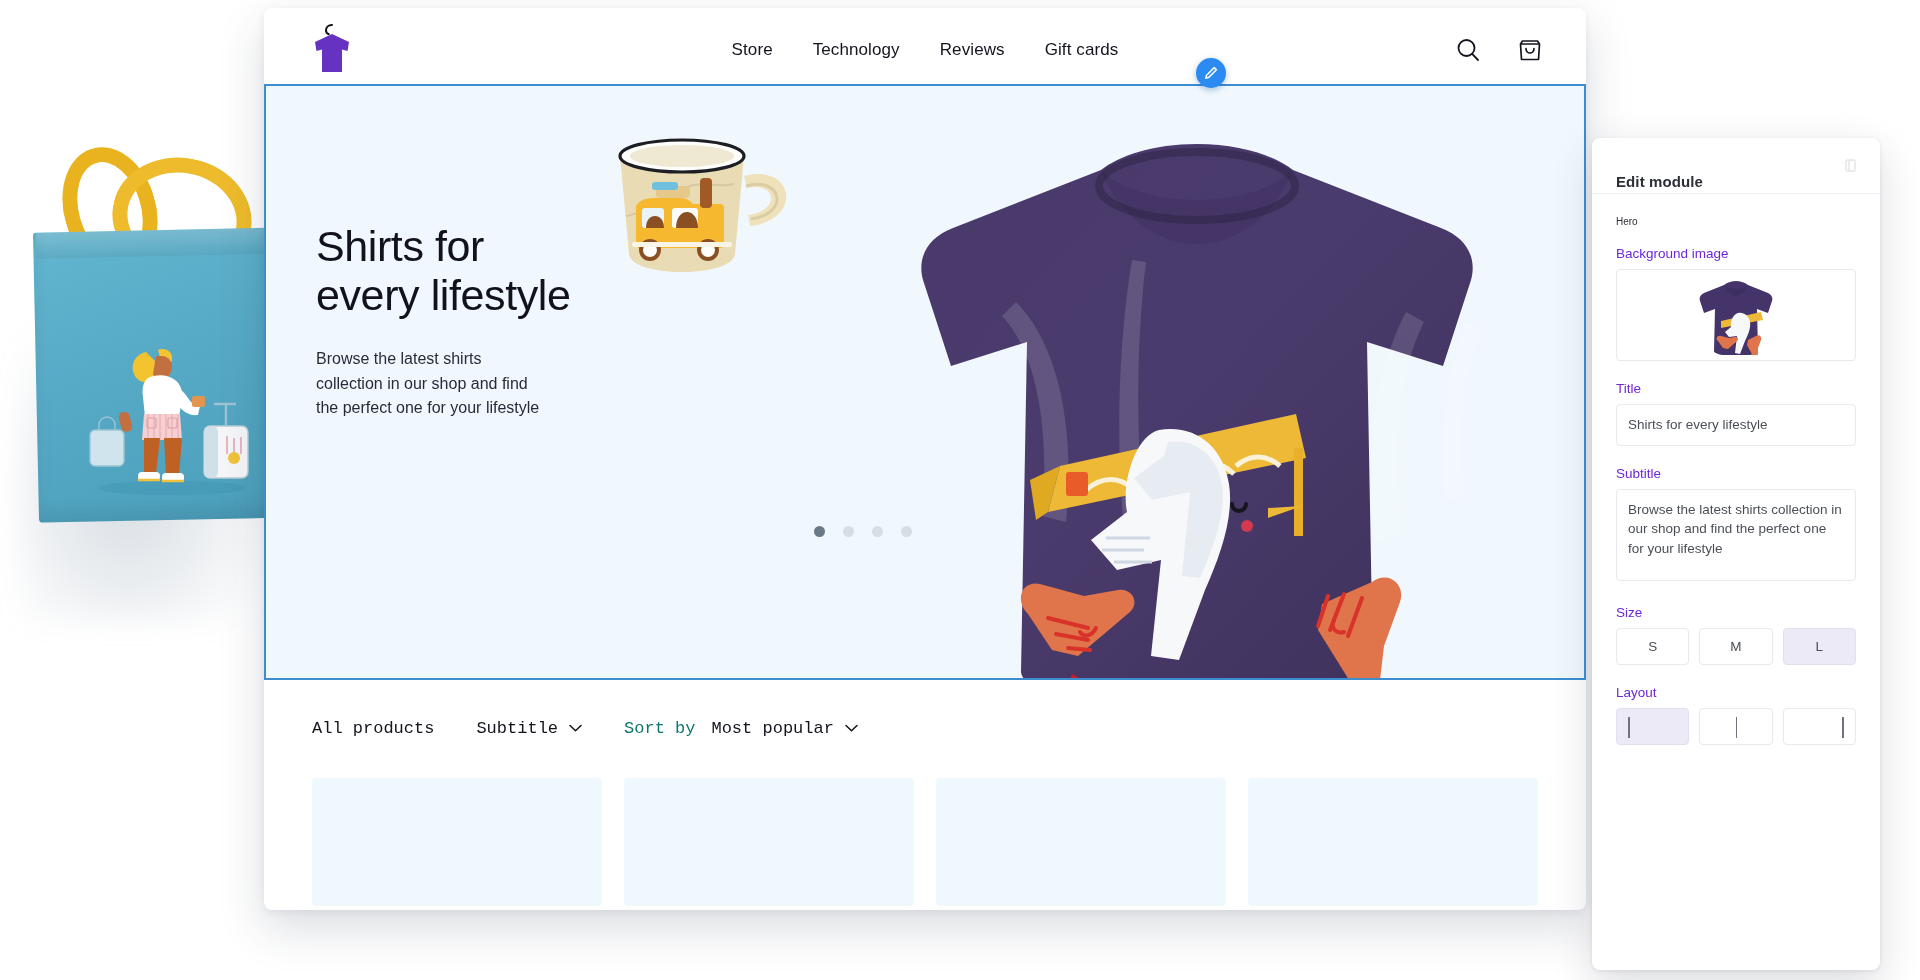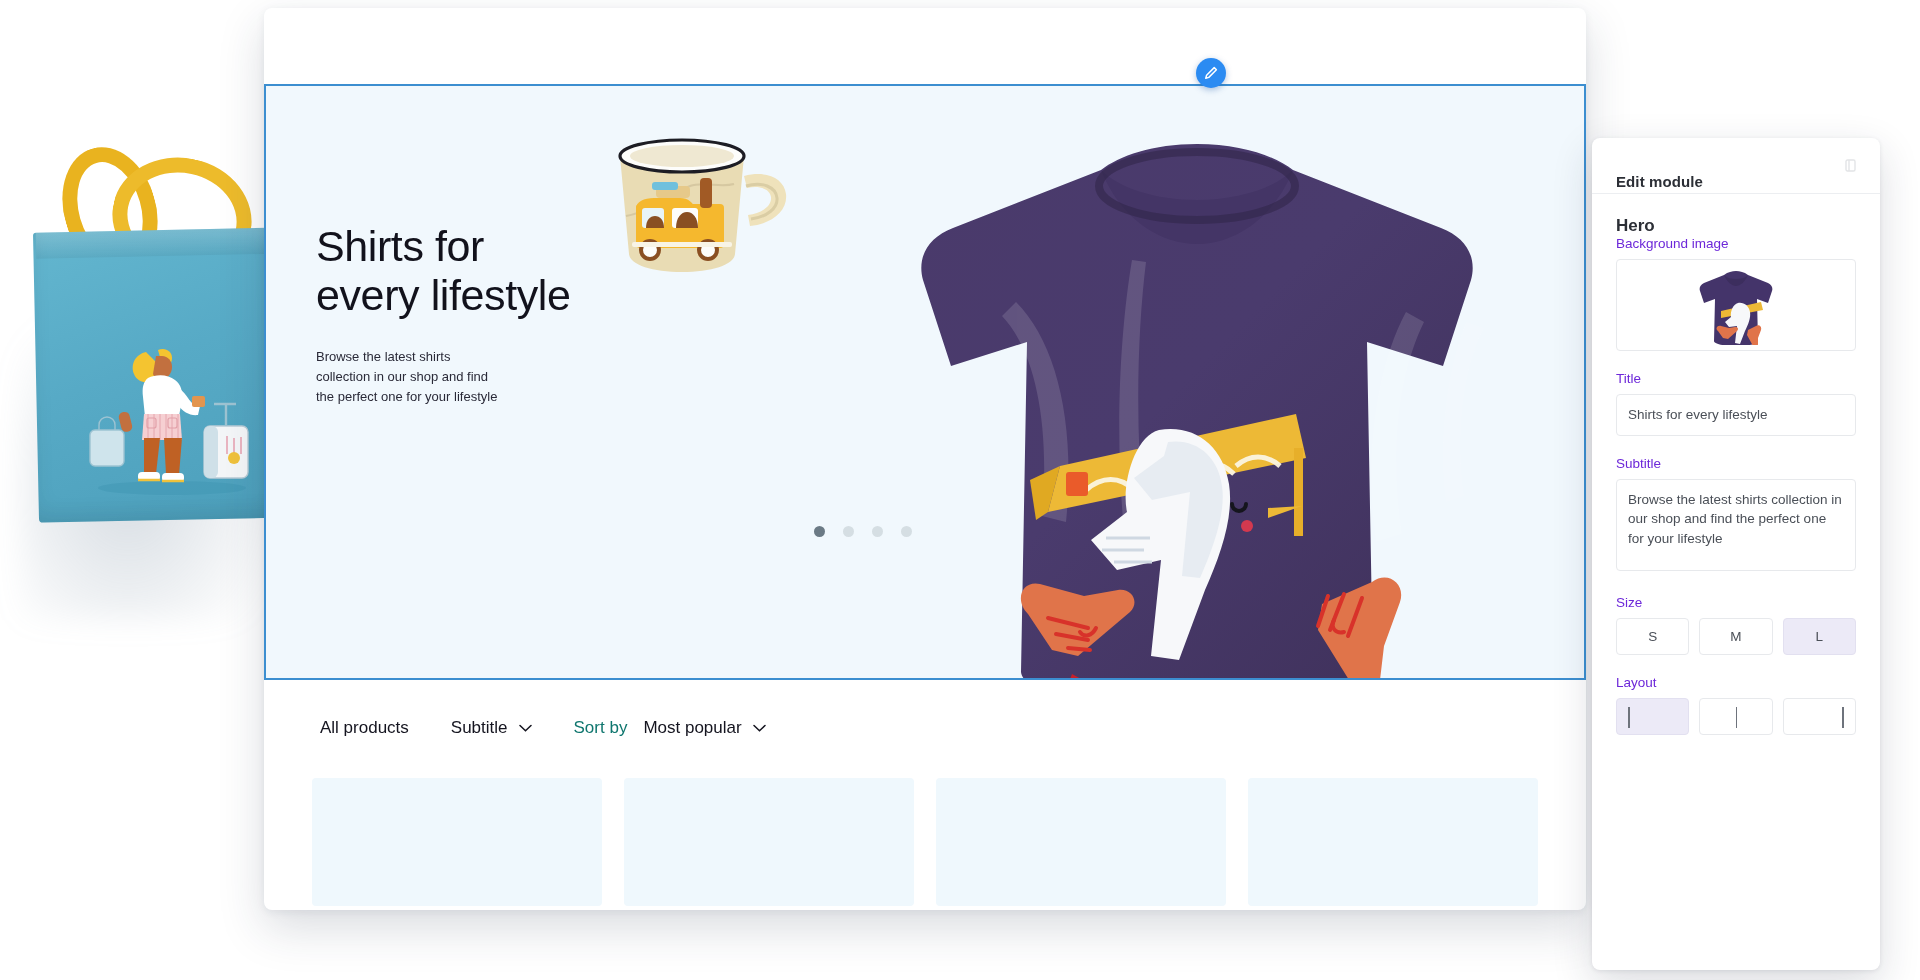--- a/index.html
+++ b/index.html
@@ -80,21 +80,21 @@
     border: 2px solid #3c8ed0; background: #f2f9fd;
     overflow: hidden;
   }
   .hero-bg { position: absolute; inset: 0; background: #f1f8fd; }
   .hero-copy { position: absolute; left: 50px; top: 136px; width: 330px; }
   .hero-title {
     font-size: 43px; line-height: 1.15; color: #12121c; font-weight: 400;
     letter-spacing: -.4px; white-space: pre-line;
   }
   .hero-sub {
-    margin-top: 26px; font-size: 13px; line-height: 1.54; color: #2a2a38;
+    margin-top: 26px; font-size: 16px; line-height: 1.54; color: #2a2a38;
     white-space: pre-line;
   }
   .dots { position: absolute; left: 548px; top: 440px; display: flex; gap: 18px; }
   .dot { width: 11px; height: 11px; border-radius: 50%; background: #d5dee3; }
   .dot.active { background: #6b7a85; }
 
   
   .mug { position: absolute; left: 330px; top: 30px; width: 230px; height: 170px; }
   
   .shirt-photo { position: absolute; left: 500px; top: 26px; width: 900px; height: 600px; }
@@ -102,22 +102,22 @@
   
   .edit-badge {
     position: absolute; left: 1196px; top: 58px; width: 30px; height: 30px;
     border-radius: 50%; background: #2b8bf2;
     display: flex; align-items: center; justify-content: center;
     box-shadow: 0 2px 6px rgba(20,80,160,.35); z-index: 9; cursor: pointer;
   }
 
   
   .filter-bar {
-    position: absolute; left: 8px; top: 676px; width: 1322px; height: 88px;
-    display: flex; align-items: center; padding: 0 48px; gap: 0; background:#fff;
+    position: absolute; left: 0; top: 676px; width: 1322px; height: 88px;
+    display: flex; align-items: center; padding: 0 48px; gap: 0; background:#fff;font-family:Liberation Mono, monospace;
   }
   .f-item { font-size: 17px; color: #14141f; display: flex; align-items: center; gap: 11px; cursor: pointer; }
   .f-gap-a { width: 42px; } .f-gap-b { width: 42px; }
   .f-muted { color: #0f766e; font-size: 17px; margin-right: 16px; }
   .chev { width: 13px; height: 8px; }
 
   
   .grid { position: absolute; left: 0; top: 770px; width: 1322px; display: flex; gap: 22px; padding: 0 48px; }
   .card { flex: 1 1 0; height: 128px; background: #eff8fd; border-radius: 4px; }
 
@@ -128,21 +128,21 @@
     box-shadow: 0 14px 40px rgba(30,40,60,.16), 0 1px 4px rgba(30,40,60,.10);
     z-index: 20; overflow: hidden;
   }
   .panel-head {
     height: 56px; display: flex; align-items: center; padding: 0 24px;
     border-bottom: 1px solid #eceef1;
   }
   .panel-head h1 { font-size: 15px; font-weight: 700; color: #2c2f36; letter-spacing: .1px; margin-top: 32px; }
   .panel-collapse { margin-left: auto; width: 11px; height: 13px; opacity: .28; cursor: pointer; }
   .panel-body { padding: 22px 24px 26px; }
-  .module-name { font-size: 17px; font-weight: 700; color: #2c2f36; }
+  .module-name { font-size: 10px; font-weight: 400; color: #2c2f36; margin-bottom: 19px; }
   .field-label { font-size: 13.5px; color: #6d28d9; margin-bottom: 8px; }
   .thumb {
     width: 100%; height: 92px; border: 1px solid #e7e9ec; border-radius: 4px;
     background: #fff; display: flex; align-items: center; justify-content: center;
     overflow: hidden; margin-bottom: 20px; cursor: pointer;
   }
   .inp {
     width: 100%; border: 1px solid #e7e9ec; border-radius: 4px; background: #fff;
     font-family: "Liberation Sans", sans-serif; font-size: 13.5px; color: #4a4f57;
     padding: 10px 11px; outline: none; margin-bottom: 20px; line-height: 1.45;
@@ -201,20 +201,46 @@
       <path d="M80 100h18l-3 37-13-1z" fill="#bf6124"></path>
       <rect x="54" y="134" width="22" height="9" rx="4" fill="#fff"></rect>
       <rect x="78" y="135" width="22" height="9" rx="4" fill="#fff"></rect>
       <path d="M54 142h22M78 143h22" stroke="#f0c23c" stroke-width="2.4"></path>
       <rect x="36" y="74" width="11" height="20" rx="5" fill="#c2703f" transform="rotate(-14 41 84)"></rect>
     </svg>
   </div>
 
   <div class="site-card">
 
+    <div class="site-header">
+      <svg class="logo" viewBox="0 0 52 56">
+        <path d="M26 3c-4 0-6 2.6-6 5.4 0 2 1.4 3.2 2.8 3.7" fill="none" stroke="#111" stroke-width="2" stroke-linecap="round"></path>
+        <path d="M26 12 9 20l1.5 9 5.5-1.5V50h20V27.5L41.5 29 43 20z" fill="#6632c2"></path>
+        <path d="M19.5 18.5c1 4.5 11 4.5 13 0" fill="none" stroke="#6632c2" stroke-width="2.6"></path>
+      </svg>
+
+      <nav class="nav-links">
+        <a href="#">Store</a>
+        <a href="#">Technology</a>
+        <a href="#">Reviews</a>
+        <a href="#">Gift cards</a>
+      </nav>
+
+      <div class="header-icons">
+        <svg class="hicon" viewBox="0 0 28 28">
+          <circle cx="12.5" cy="12" r="8" fill="none" stroke="#14141f" stroke-width="1.8"></circle>
+          <path d="M18.4 18.2 24 24" stroke="#14141f" stroke-width="1.8" stroke-linecap="round"></path>
+        </svg>
+        <svg class="hicon" viewBox="0 0 28 28">
+          <path d="M4.5 8h19l-1 15.5h-17z" fill="none" stroke="#14141f" stroke-width="1.7" stroke-linejoin="round"></path>
+          <path d="M4.5 8 6.5 5h15l2 3" fill="none" stroke="#14141f" stroke-width="1.7" stroke-linejoin="round"></path>
+          <path d="M10 12.5c0 2.6 1.8 4.5 4 4.5s4-1.9 4-4.5" fill="none" stroke="#14141f" stroke-width="1.7" stroke-linecap="round"></path>
+        </svg>
+      </div>
+    </div>
 
     <div class="hero-select">
       <div class="hero-bg"></div>
 
       <svg class="mug" viewBox="0 0 230 170">
         <path d="M148 60c22-6 40 2 42 18 2 17-14 30-36 32l-2-11c14-2 24-9 23-18-1-8-11-12-24-9z" fill="#efe2bb"></path>
         <path d="M150 70c16-5 30 1 31 12 1 10-10 19-26 21" fill="none" stroke="#dacda4" stroke-width="3"></path>
         <path d="M24 40c0-9 28-16 62-16s62 7 62 16l-9 98c-1 11-24 18-53 18s-52-7-53-18z" fill="#e9dcb4"></path>
         <path d="M24 40c0-9 28-16 62-16s62 7 62 16-28 16-62 16S24 49 24 40z" fill="#fdfdfb" stroke="#1d1d24" stroke-width="3.2"></path>
         <ellipse cx="86" cy="40" rx="52" ry="11" fill="#efe8d2"></ellipse>

